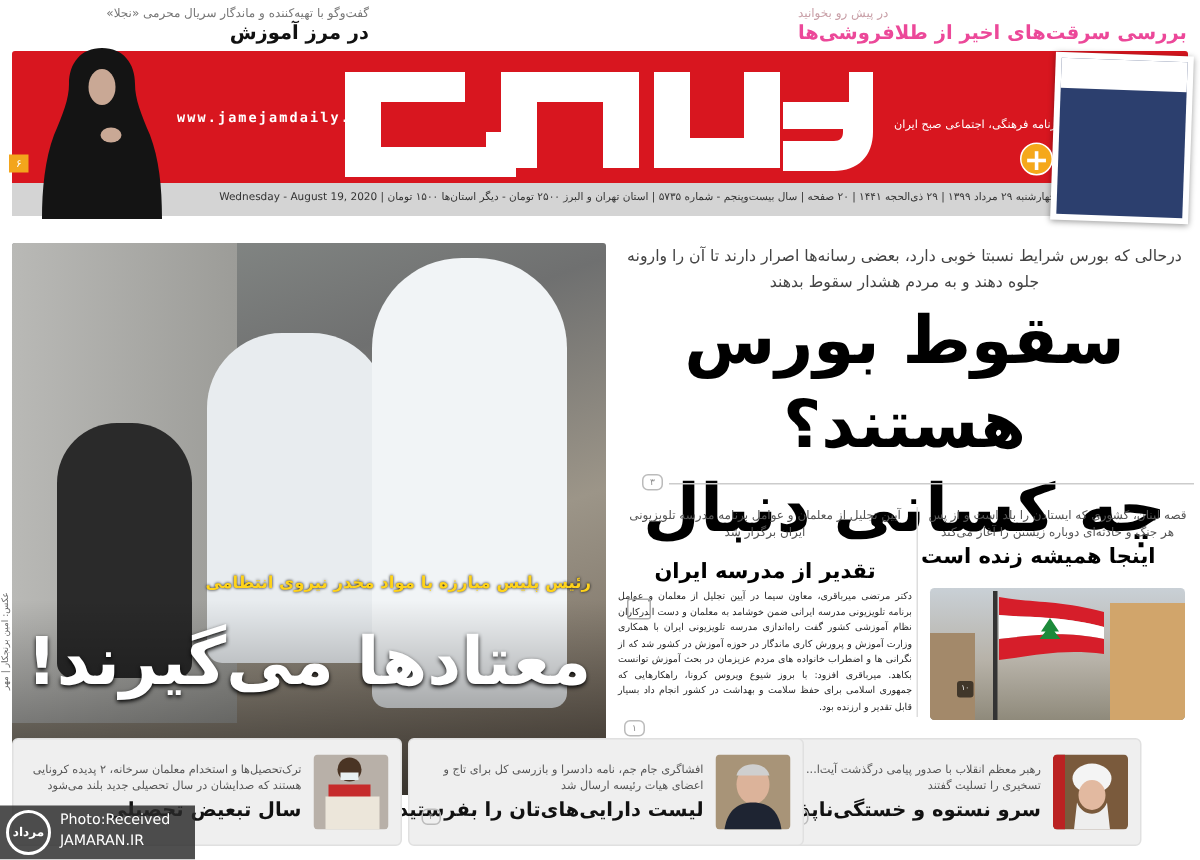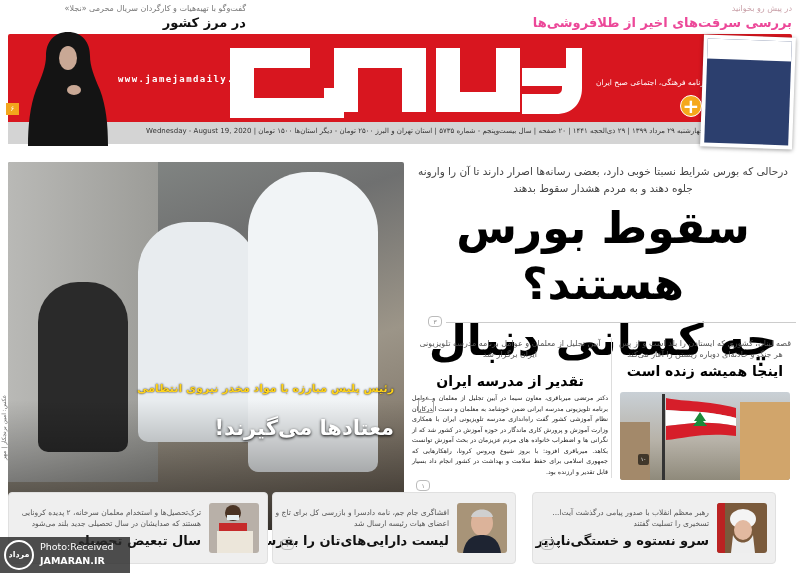--- a/index.html
+++ b/index.html
@@ -1,20 +1,20 @@
 <!DOCTYPE html>
 <html><head>
   <meta charset="utf-8">
   <style>
     * { margin: 0; padding: 0; box-sizing: border-box; }
     html, body { width: 800px; height: 573px; overflow: hidden; background: #ffffff; }
     body { font-family: "DejaVu Sans", sans-serif; position: relative; direction: ltr; }
 
     
-    .top-right { position: absolute; right: 8px; top: 4px; width: 260px; text-align: right; direction: rtl; }
+    .top-right { position: absolute; right: 8px; top: 4px; width: 260px; text-align: left; direction: rtl; }
     .top-right .kicker { font-size: 8px; color: #c9a0a8; height: 10px; }
     .top-right .head { font-size: 13px; font-weight: bold; color: #ec4899; margin-top: 1px; }
     .top-left { position: absolute; left: 6px; top: 4px; width: 240px; text-align: right; direction: rtl; }
     .top-left .kicker { font-size: 8px; color: #777; }
     .top-left .head { font-size: 13px; font-weight: bold; color: #111; margin-top: 2px; }
 
     
     .masthead { position: absolute; left: 8px; top: 34px; width: 784px; height: 88px; background: #d8161f; border-radius: 2px 2px 0 0; }
     .dateline { position: absolute; left: 8px; top: 122px; width: 784px; height: 22px; background: #d4d4d4; }
     .dateline .txt { position: absolute; right: 88px; top: 5px; font-size: 7px; color: #333; direction: rtl; white-space: nowrap; }
@@ -31,72 +31,72 @@
 
     
     .photo { position: absolute; left: 8px; top: 162px; width: 396px; height: 368px; background: linear-gradient(160deg,#8a8f8c 0%,#6f7070 30%,#9c9588 60%,#6e6255 100%); border-radius: 2px; overflow: hidden; }
     .photo .wall { position: absolute; left: 0; top: 0; width: 150px; height: 320px; background: linear-gradient(90deg,#b9b9b6,#9c9c98); }
     .photo .suit1 { position: absolute; left: 130px; top: 60px; width: 120px; height: 220px; background: #e8ecef; border-radius: 50px 50px 10px 10px; }
     .photo .suit2 { position: absolute; left: 240px; top: 10px; width: 130px; height: 300px; background: #f1f4f6; border-radius: 60px 60px 10px 10px; }
     .photo .man { position: absolute; left: 30px; top: 120px; width: 90px; height: 170px; background: #2a2a2a; border-radius: 40px 40px 10px 10px; }
     .photo .shade { position: absolute; left: 0; bottom: 0; width: 100%; height: 130px; background: linear-gradient(0deg, rgba(0,0,0,.55), rgba(0,0,0,0)); }
     .photo-kicker1 { position: absolute; right: 10px; top: 220px; font-size: 11px; font-weight: bold; color: #ffd31a; direction: rtl; white-space: nowrap; text-shadow: 0 0 2px #000; }
     .photo-kicker2 { position: absolute; right: 10px; top: 238px; font-size: 10px; font-weight: bold; color: #fff; direction: rtl; white-space: nowrap; text-shadow: 0 0 2px #000; }
-    .photo-head { position: absolute; right: 10px; top: 254px; font-size: 21px; font-weight: bold; color: #fff; direction: rtl; white-space: nowrap; text-shadow: 0 1px 3px #000; }
+    .photo-head { position: absolute; right: 10px; top: 254px; font-size: 44px; font-weight: bold; color: #fff; direction: rtl; white-space: nowrap; text-shadow: 0 1px 3px #000; }
     .credit { position: absolute; left: 0; top: 340px; font-size: 6px; color: #666; writing-mode: vertical-rl; transform: rotate(180deg); width: 8px; height: 120px; }
 
     
     .lead-kicker { position: absolute; left: 410px; top: 163px; width: 386px; text-align: center; font-size: 10.5px; color: #444; direction: rtl; line-height: 17px; }
     .lead-head { position: absolute; left: 410px; top: 200px; width: 386px; text-align: center; font-size: 44px; font-weight: bold; color: #000; direction: rtl; line-height: 56px; letter-spacing: -1px; }
     .lead-num { position: absolute; left: 428px; top: 316px; width: 14px; height: 11px; border: 1px solid #bbb; border-radius: 4px; font-size: 6px; color: #888; text-align: center; line-height: 10px; }
     .lead-rule { position: absolute; left: 446px; top: 322px; width: 350px; height: 1px; background: #ccc; }
 
     
     .col-school { position: absolute; left: 412px; top: 338px; width: 196px; direction: rtl; }
     .col-school .kicker { text-align: center; font-size: 8px; color: #555; line-height: 11px; }
     .col-school .head { text-align: center; font-size: 14px; font-weight: bold; color: #000; margin-top: 13px; }
     .col-school .body { font-size: 6.3px; color: #222; text-align: justify; line-height: 10.5px; margin-top: 4px; padding-left: 0; }
     .col-school .icon-box { position: absolute; left: 6px; top: 61px; width: 16px; height: 14px; border: 1px solid #aaa; border-radius: 2px; }
     .col-school .num { position: absolute; left: 4px; top: 142px; width: 14px; height: 11px; border: 1px solid #bbb; border-radius: 4px; font-size: 6px; color: #888; text-align: center; line-height: 10px; }
     .vrule { position: absolute; left: 611px; top: 338px; width: 1px; height: 140px; background: #ddd; }
 
     
     .col-leb { position: absolute; left: 614px; top: 338px; width: 182px; direction: rtl; }
     .col-leb .kicker { text-align: center; font-size: 8px; color: #555; line-height: 11px; }
-    .col-leb .head { text-align: center; font-size: 14px; font-weight: bold; color: #000; margin-top: 3px; }
+    .col-leb .head { text-align: left; font-size: 14px; font-weight: bold; color: #000; margin-top: 3px; }
     .leb-photo { position: absolute; left: 620px; top: 392px; width: 170px; height: 88px; border-radius: 3px; overflow: hidden; background: linear-gradient(180deg,#c9d0d6 0%,#b7b2a8 55%,#8f8a7b 100%); }
     .leb-photo .bld { position: absolute; right: 0; top: 10px; width: 50px; height: 78px; background: #d1a56b; }
     .leb-photo .bld2 { position: absolute; left: 0; top: 30px; width: 30px; height: 58px; background: #a3896a; }
     .leb-photo .pole { position: absolute; left: 42px; top: 2px; width: 3px; height: 86px; background: #333; }
     .leb-photo .flag { position: absolute; left: 46px; top: 6px; width: 70px; height: 42px; }
     .leb-photo .tag { position: absolute; left: 18px; top: 62px; width: 11px; height: 11px; background: rgba(0,0,0,.6); color: #fff; font-size: 5px; text-align: center; line-height: 11px; border-radius: 2px; }
 
     
     .bbox { position: absolute; top: 492px; height: 72px; background: #efefef; border: 1px solid #e0e0e0; border-radius: 4px; }
     .bbox .thumb { position: absolute; right: 8px; top: 10px; width: 50px; height: 50px; border-radius: 3px; overflow: hidden; }
     .bbox .kicker { position: absolute; right: 66px; top: 14px; width: 180px; font-size: 7.5px; color: #555; direction: rtl; line-height: 11px; text-align: right; }
     .bbox .head { position: absolute; right: 66px; top: 40px; font-size: 13px; font-weight: bold; color: #111; direction: rtl; white-space: nowrap; }
     .bbox .num { position: absolute; left: 8px; top: 46px; width: 13px; height: 11px; border: 1px solid #bbb; border-radius: 4px; font-size: 6px; color: #888; text-align: center; line-height: 10px; }
 
     .watermark { position: absolute; left: 0; top: 537px; width: 130px; height: 36px; background: rgba(40,40,40,.82); }
     .watermark .circle { position: absolute; left: 4px; top: 3px; width: 30px; height: 30px; border-radius: 50%; border: 2px solid #fff; }
     .watermark .circle span { display: block; color: #fff; font-size: 8px; font-weight: bold; text-align: center; line-height: 26px; }
     .watermark .l1 { position: absolute; left: 40px; top: 4px; font-size: 9.5px; color: #fff; white-space: nowrap; }
-    .watermark .l2 { position: absolute; left: 40px; top: 18px; font-size: 9.5px; color: #fff; font-weight: bold; white-space: nowrap; }
+    .watermark .l2 { position: absolute; left: 40px; top: 18px; font-size: 9.5px; color: #fff; font-weight: normal; white-space: nowrap; }
   </style>
 </head>
 <body>
 
 <div class="top-right">
   <div class="kicker">در پیش رو بخوانید</div>
   <div class="head">بررسی سرقت‌های اخیر از طلافروشی‌ها</div>
 </div>
 <div class="top-left">
-  <div class="kicker">گفت‌وگو با تهیه‌هیات و کارگردان سریال محرمی «نجلا»</div>
-  <div class="head">در مرز کشور</div>
+  <div class="kicker">گفت‌وگو با تهیه‌کننده و ماندگار سریال محرمی «نجلا»</div>
+  <div class="head">در مرز آموزش</div>
 </div>
 
 <div class="masthead"></div>
 <div class="dateline">
   <div class="txt">چهارشنبه ۲۹ مرداد ۱۳۹۹  |  ۲۹ ذی‌الحجه ۱۴۴۱  |  ۲۰ صفحه  |  سال بیست‌وپنجم - شماره ۵۷۳۵  |  استان تهران و البرز ۲۵۰۰ تومان - دیگر استان‌ها ۱۵۰۰ تومان  |  Wednesday - August 19, 2020</div>
 </div>
 
 <svg class="logo" viewBox="0 0 360 76">
   <g fill="#ffffff">
 
@@ -160,34 +160,34 @@
   <div class="pole"></div>
   <svg class="flag" viewBox="0 0 70 42">
     <path d="M0 0 C20 4 40 2 70 10 L70 20 C40 12 20 14 0 12 Z" fill="#d61e2a"></path>
     <path d="M0 12 C20 14 40 12 70 20 L70 28 C40 22 20 26 0 28 Z" fill="#ffffff"></path>
     <path d="M0 28 C20 26 40 22 70 28 L70 38 C40 34 20 40 0 42 Z" fill="#d61e2a"></path>
     <path d="M34 14 l-6 9 h3 l-4 5 h14 l-4 -5 h3 z" fill="#1c8a3a"></path>
   </svg>
   <div class="tag">۱۰</div>
 </div>
 
-<div class="bbox" style="left:532px;width:244px;">
+<div class="bbox" style="left:517px;width:244px;">
   <svg class="thumb" viewBox="0 0 50 50">
     <rect width="50" height="50" fill="#7a5a3c"></rect>
     <rect x="0" y="0" width="8" height="50" fill="#b22"></rect>
     <ellipse cx="26" cy="16" rx="13" ry="10" fill="#f4f4f4"></ellipse>
     <ellipse cx="26" cy="27" rx="9" ry="10" fill="#e2b9a0"></ellipse>
     <path d="M16 32 c4 10 16 10 20 0 l2 18 h-24 z" fill="#eee"></path>
   </svg>
   <div class="kicker">رهبر معظم انقلاب با صدور پیامی درگذشت آیت‌ا... تسخیری را تسلیت گفتند</div>
   <div class="head">سرو نستوه و خستگی‌ناپذیر</div>
   <div class="num">۲</div>
 </div>
 
-<div class="bbox" style="left:272px;width:244px;">
+<div class="bbox" style="left:272px;width:264px;">
   <svg class="thumb" viewBox="0 0 50 50">
     <rect width="50" height="50" fill="#a89478"></rect>
     <ellipse cx="25" cy="20" rx="11" ry="13" fill="#dcb39a"></ellipse>
     <path d="M14 14 c2 -10 20 -10 22 0" fill="#cfcfcf"></path>
     <path d="M6 50 c2 -14 10 -18 19 -18 c9 0 17 4 19 18 z" fill="#1e2432"></path>
   </svg>
   <div class="kicker">افشاگری جام جم، نامه دادسرا و بازرسی کل برای تاج و اعضای هیات رئیسه ارسال شد</div>
   <div class="head">لیست دارایی‌های‌تان را بفرستید</div>
   <div class="num">۴</div>
 </div>

